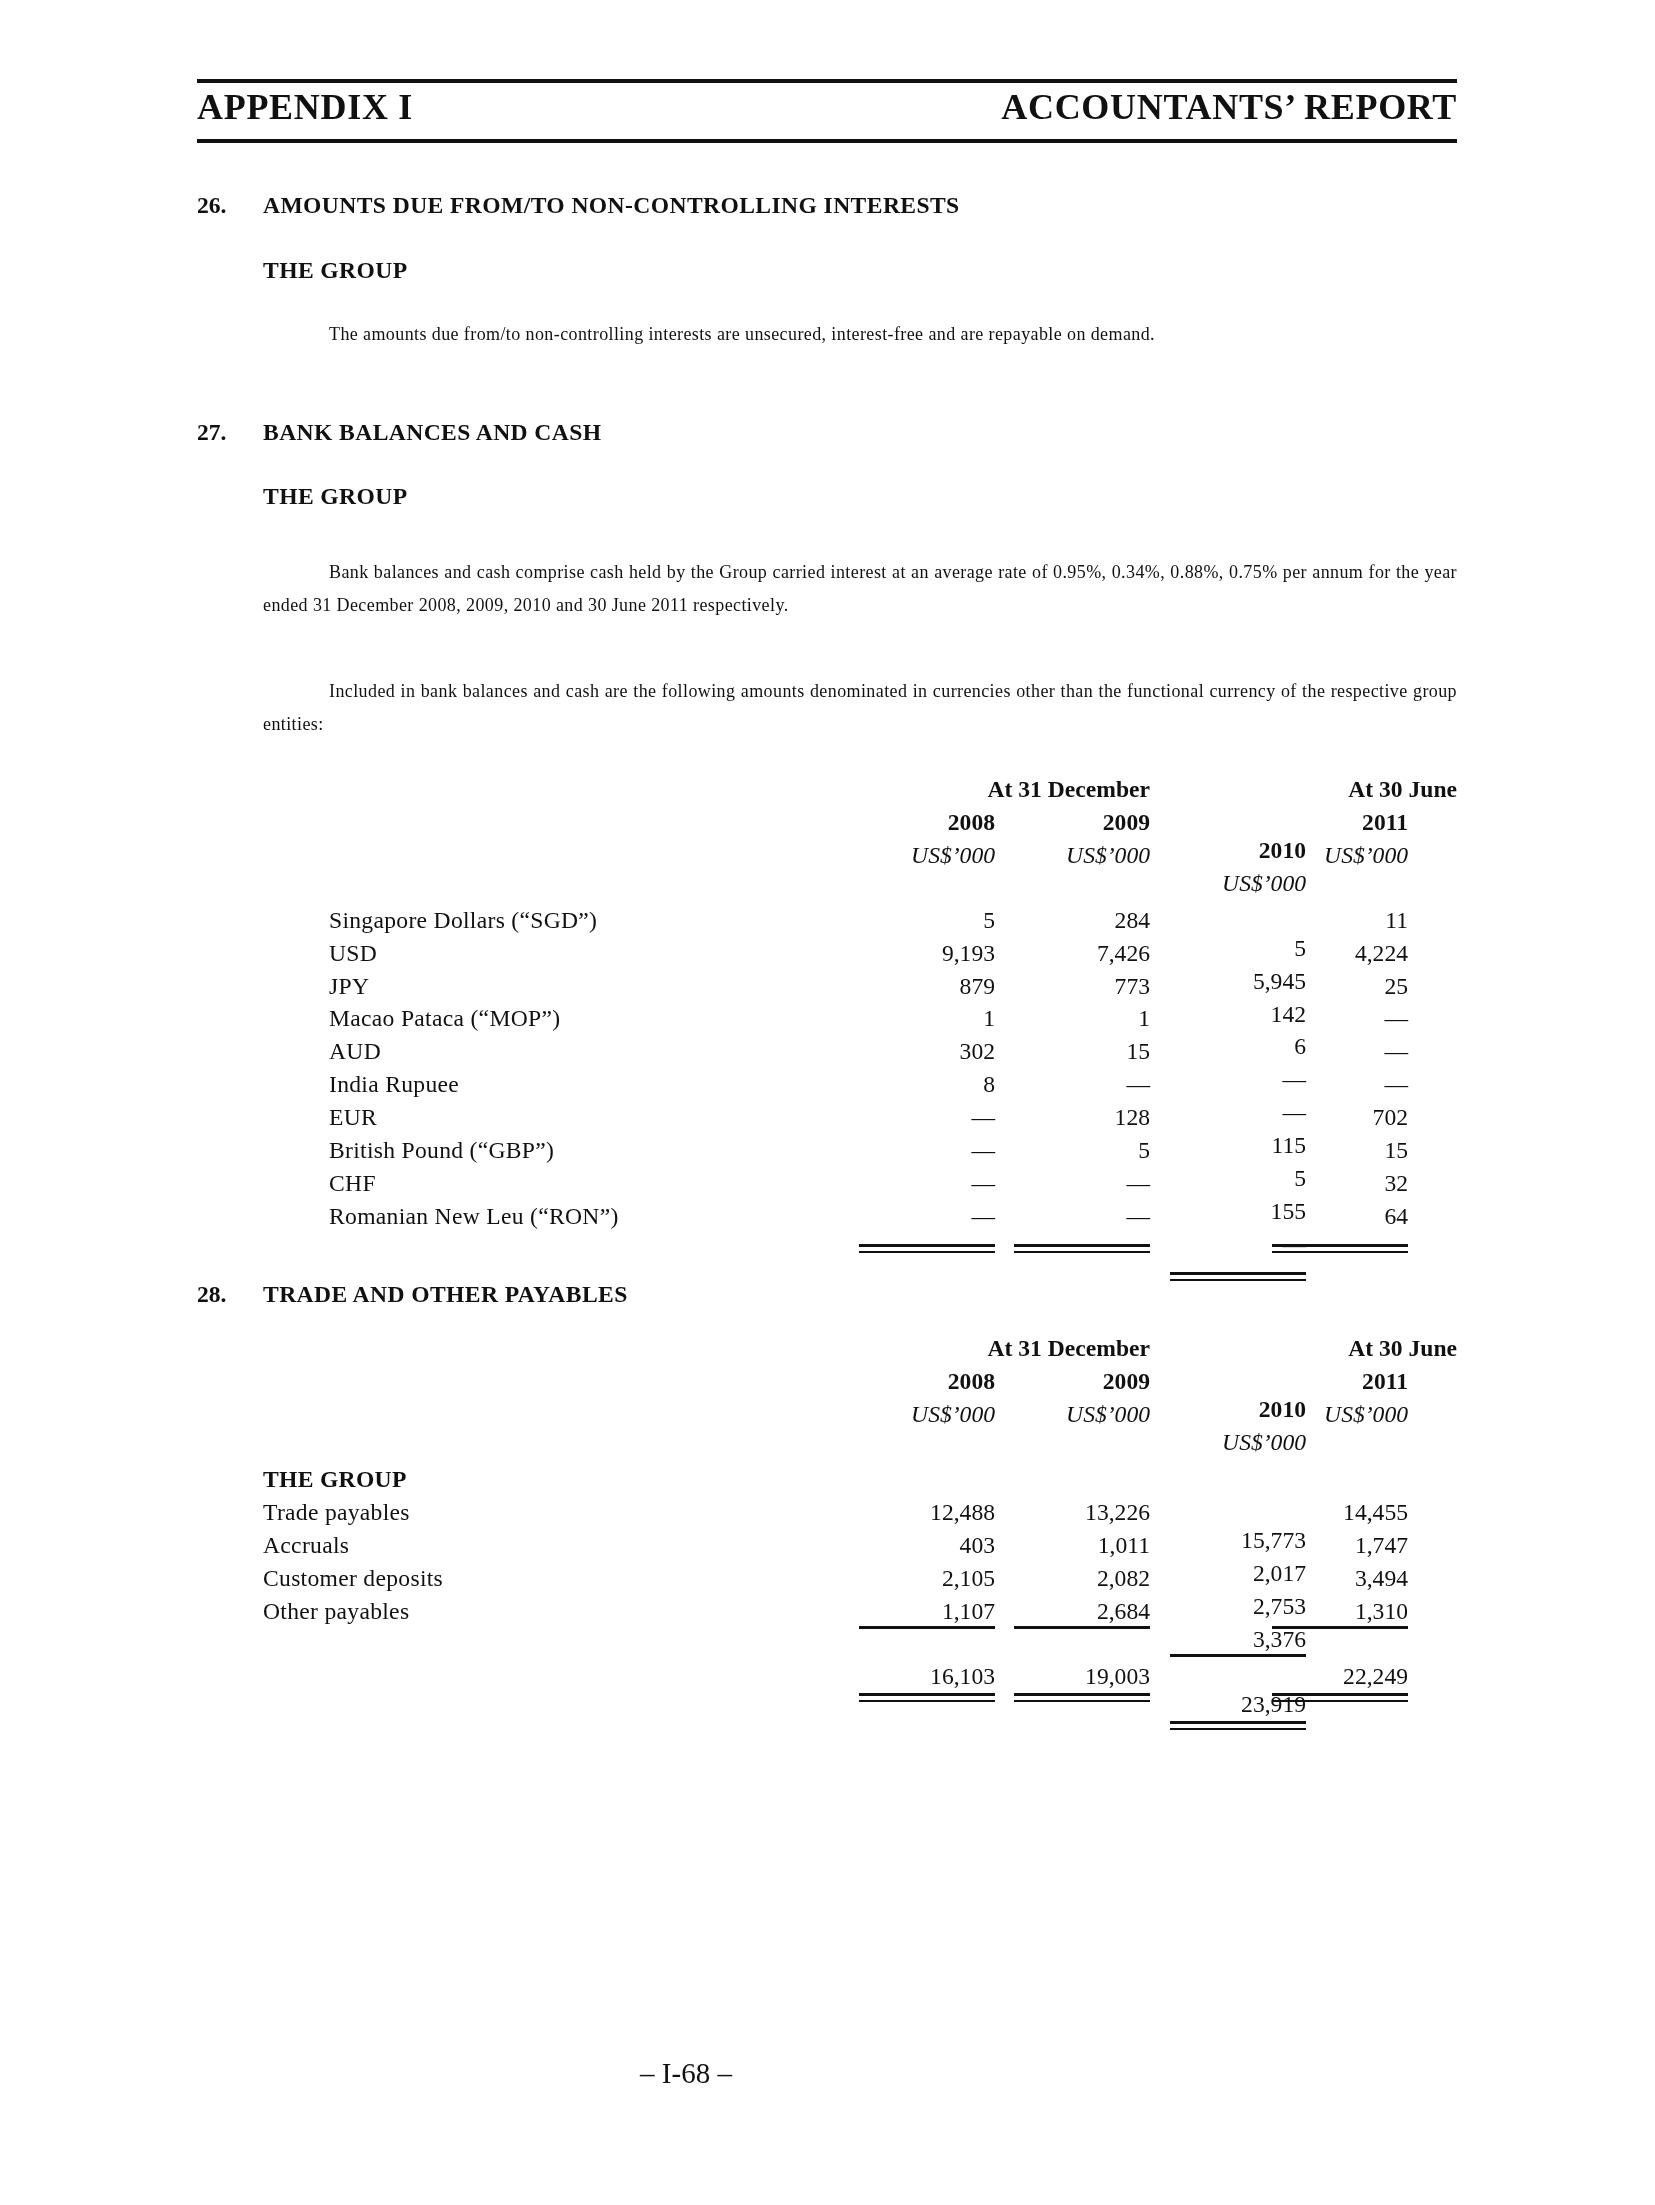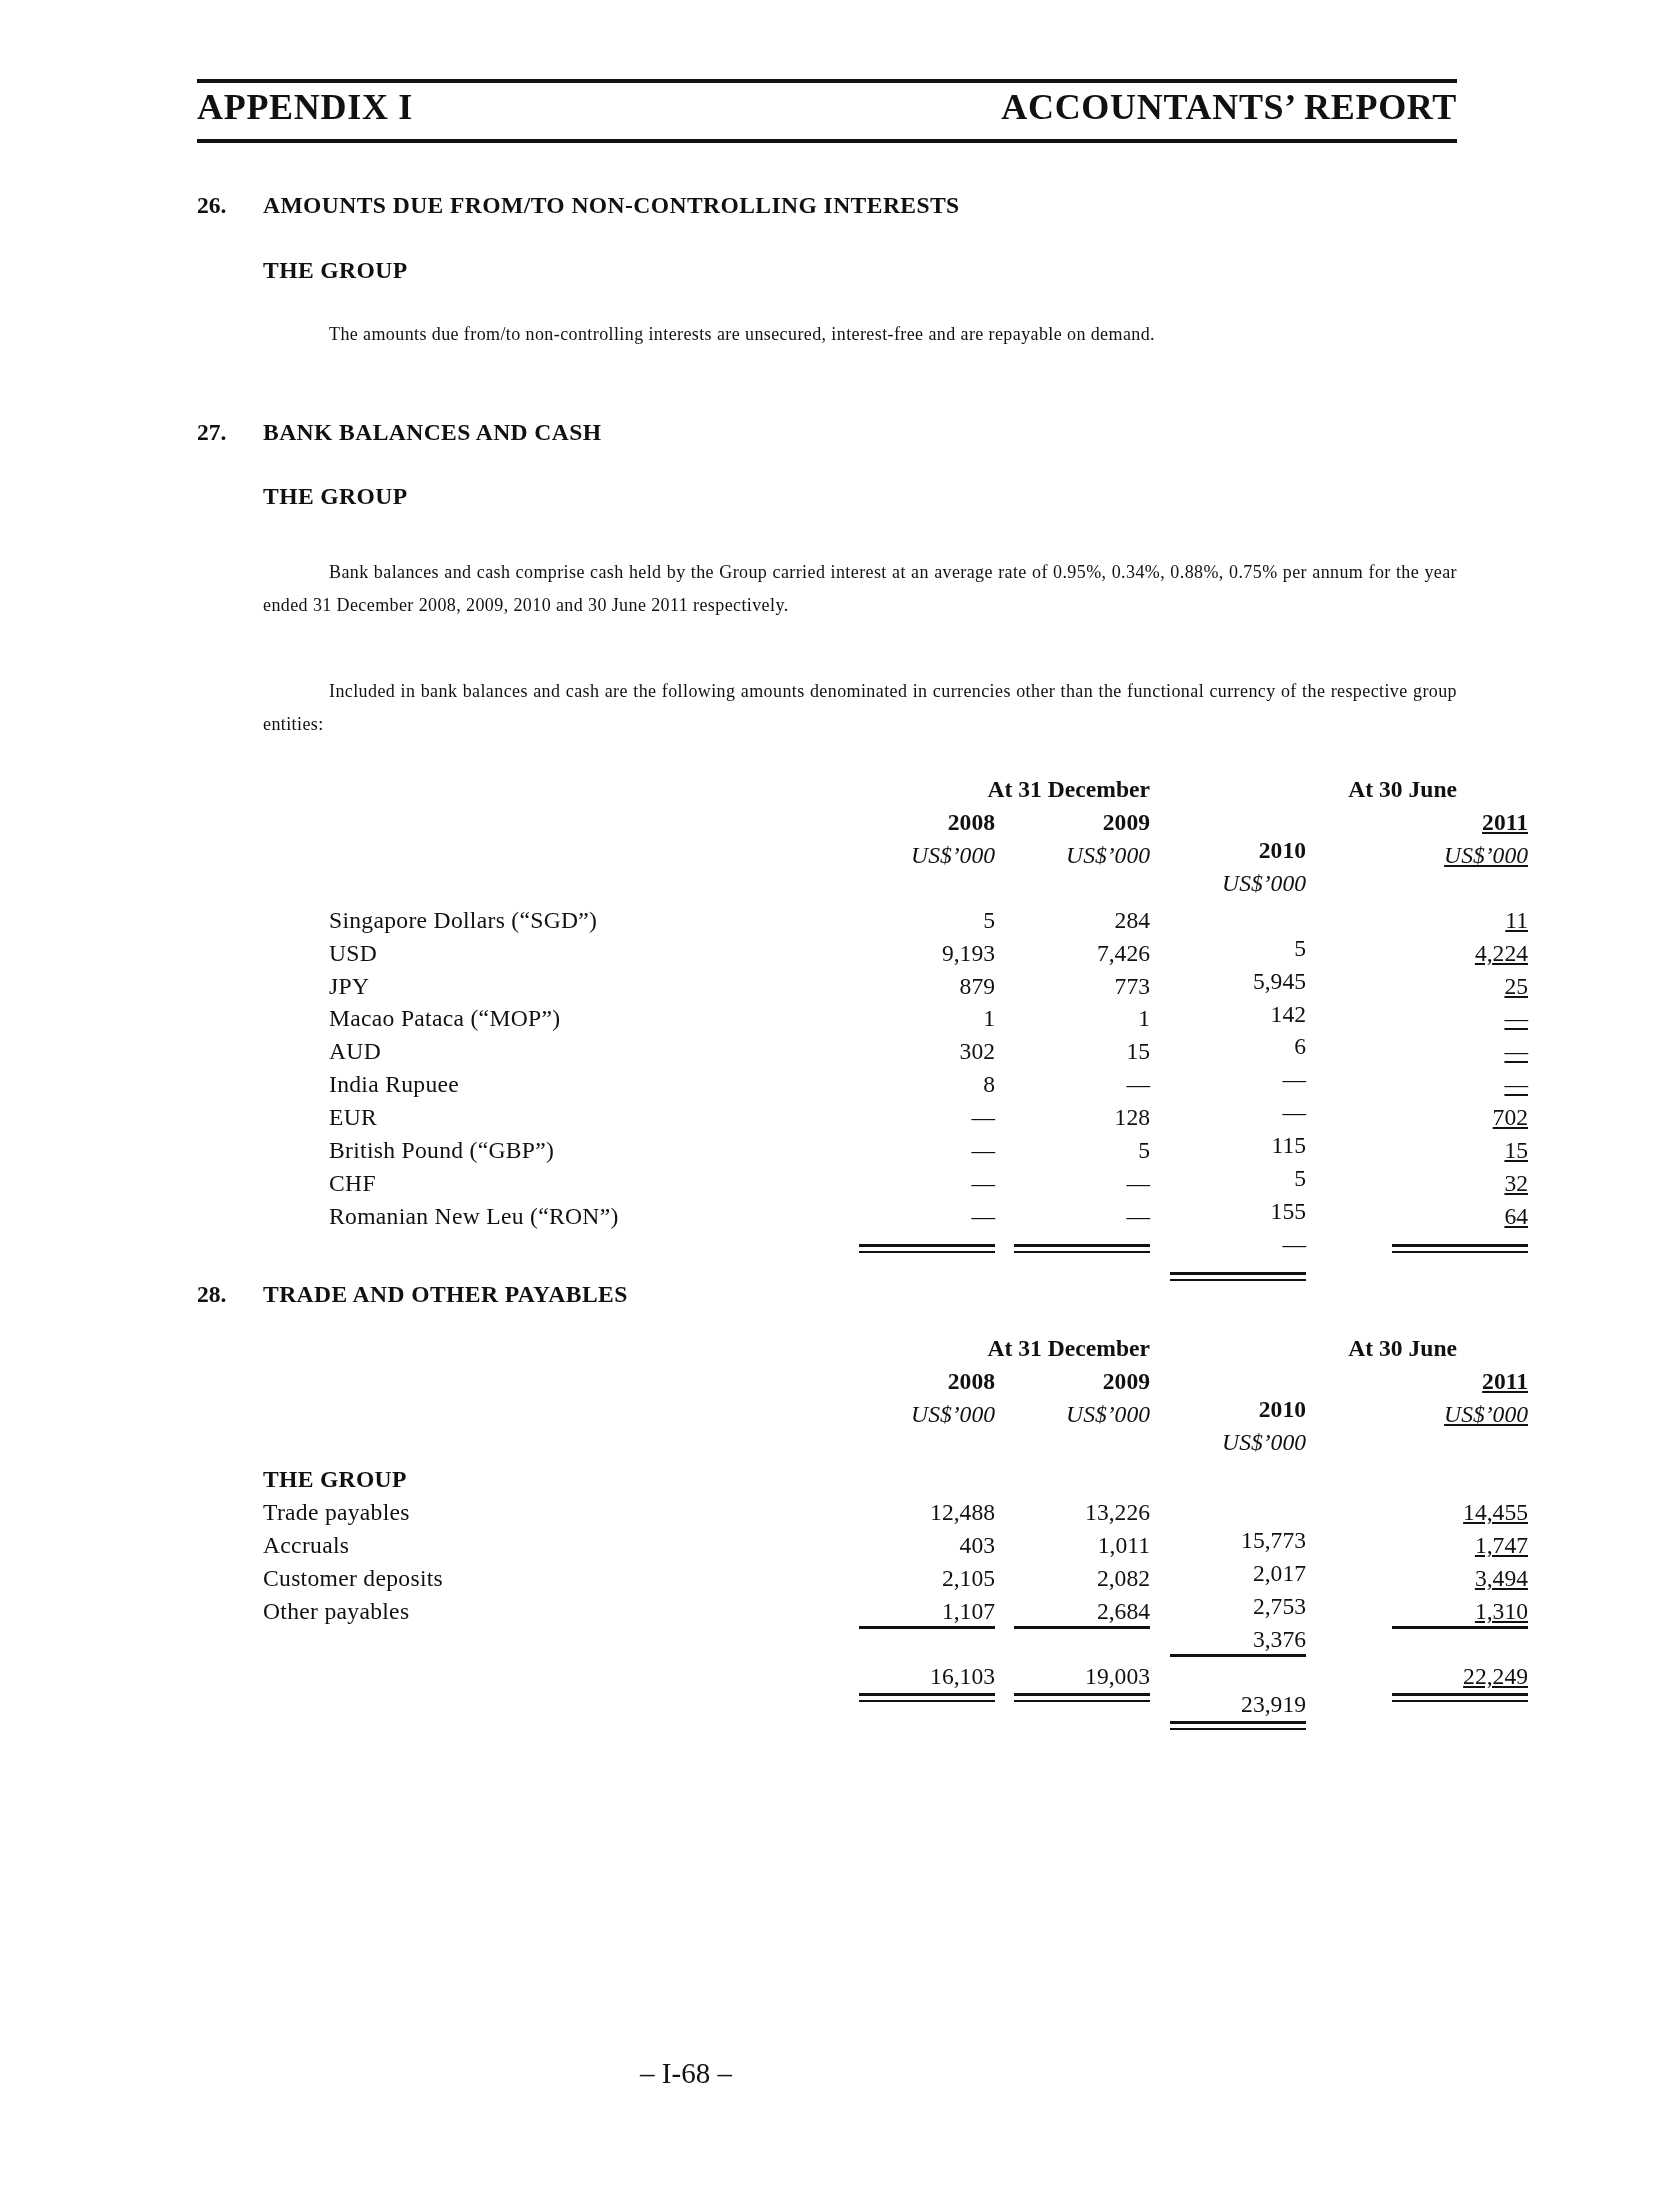--- a/index.html
+++ b/index.html
@@ -8,21 +8,21 @@
   .rule { position:absolute; left:197px; width:1260px; height:4.3px; background:#111; }
   .hdr { position:absolute; top:86px; font-size:36px; font-weight:bold; letter-spacing:0.7px; line-height:43px; }
   .h-num { position:absolute; left:197px; font-size:23.6px; font-weight:bold; line-height:29px; }
   .h-txt { position:absolute; left:263px; font-size:23.6px; font-weight:bold; line-height:29px; letter-spacing:0.4px; }
   .sub { position:absolute; left:263px; font-size:23.6px; font-weight:bold; line-height:29px; letter-spacing:0.4px; }
   .para { position:absolute; left:263px; width:1194px; font-size:18px; line-height:32.5px; text-align:justify; text-align-last:left; letter-spacing:0.4px; }
   .para .indent { display:inline-block; width:66px; }
   .row { position:absolute; left:0; width:1655px; height:33px; font-size:23.6px; line-height:29px; }
   .lbl { position:absolute; letter-spacing:0.3px; white-space:nowrap; }
   .cell { position:absolute; width:136px; text-align:right; white-space:nowrap; }
-  .c1 { left:859px; } .c2 { left:1014px; } .c3 { left:1170px;margin-top:28px; } .c4 { left:1392px;text-decoration:underline; }
+  .c1 { left:859px; } .c2 { left:1014px; } .c3 { left:1170px;margin-top:28px; } .c4 { left:1272px; }
   .bold { font-weight:bold; }
   .ital { font-style:italic; }
   .span-hdr { position:absolute; font-weight:bold; font-size:23.6px; line-height:29px; white-space:nowrap; text-align:right; }
   .uline { position:absolute; width:136px; height:2.9px; background:#111; }
   .dline { position:absolute; width:136px; height:8.6px; border-top:3.6px solid #111; border-bottom:2.9px solid #111; box-sizing:border-box; background:transparent; }
   .pageno { position:absolute; top:2056px; left:0; width:1372px; text-align:center; font-size:29px; line-height:34px; }
 </style>
 </head>
 <body>
 

